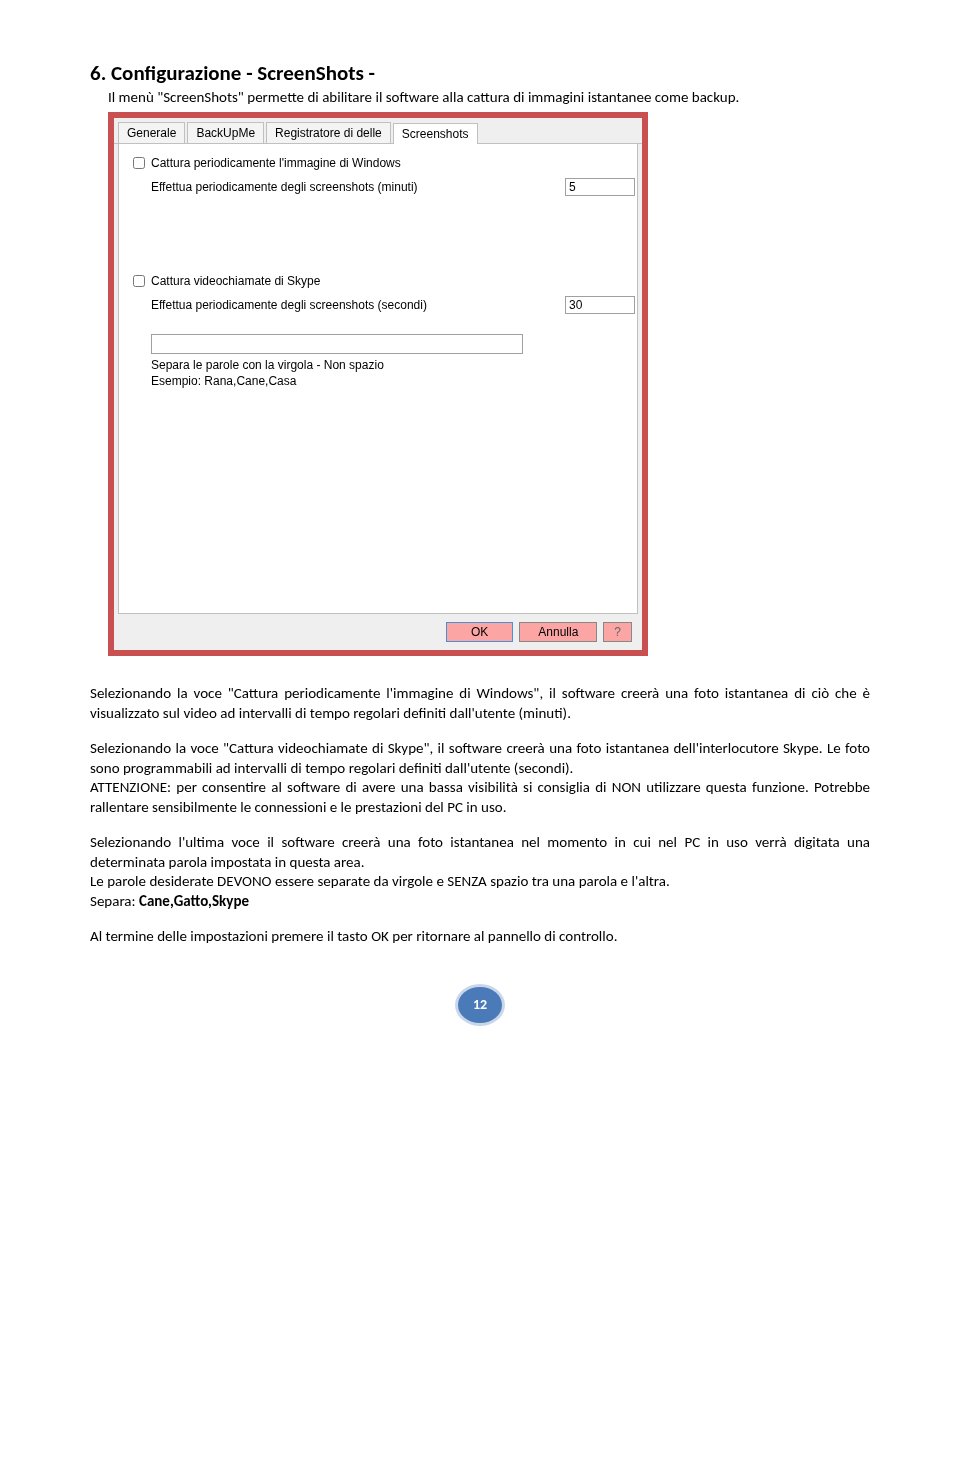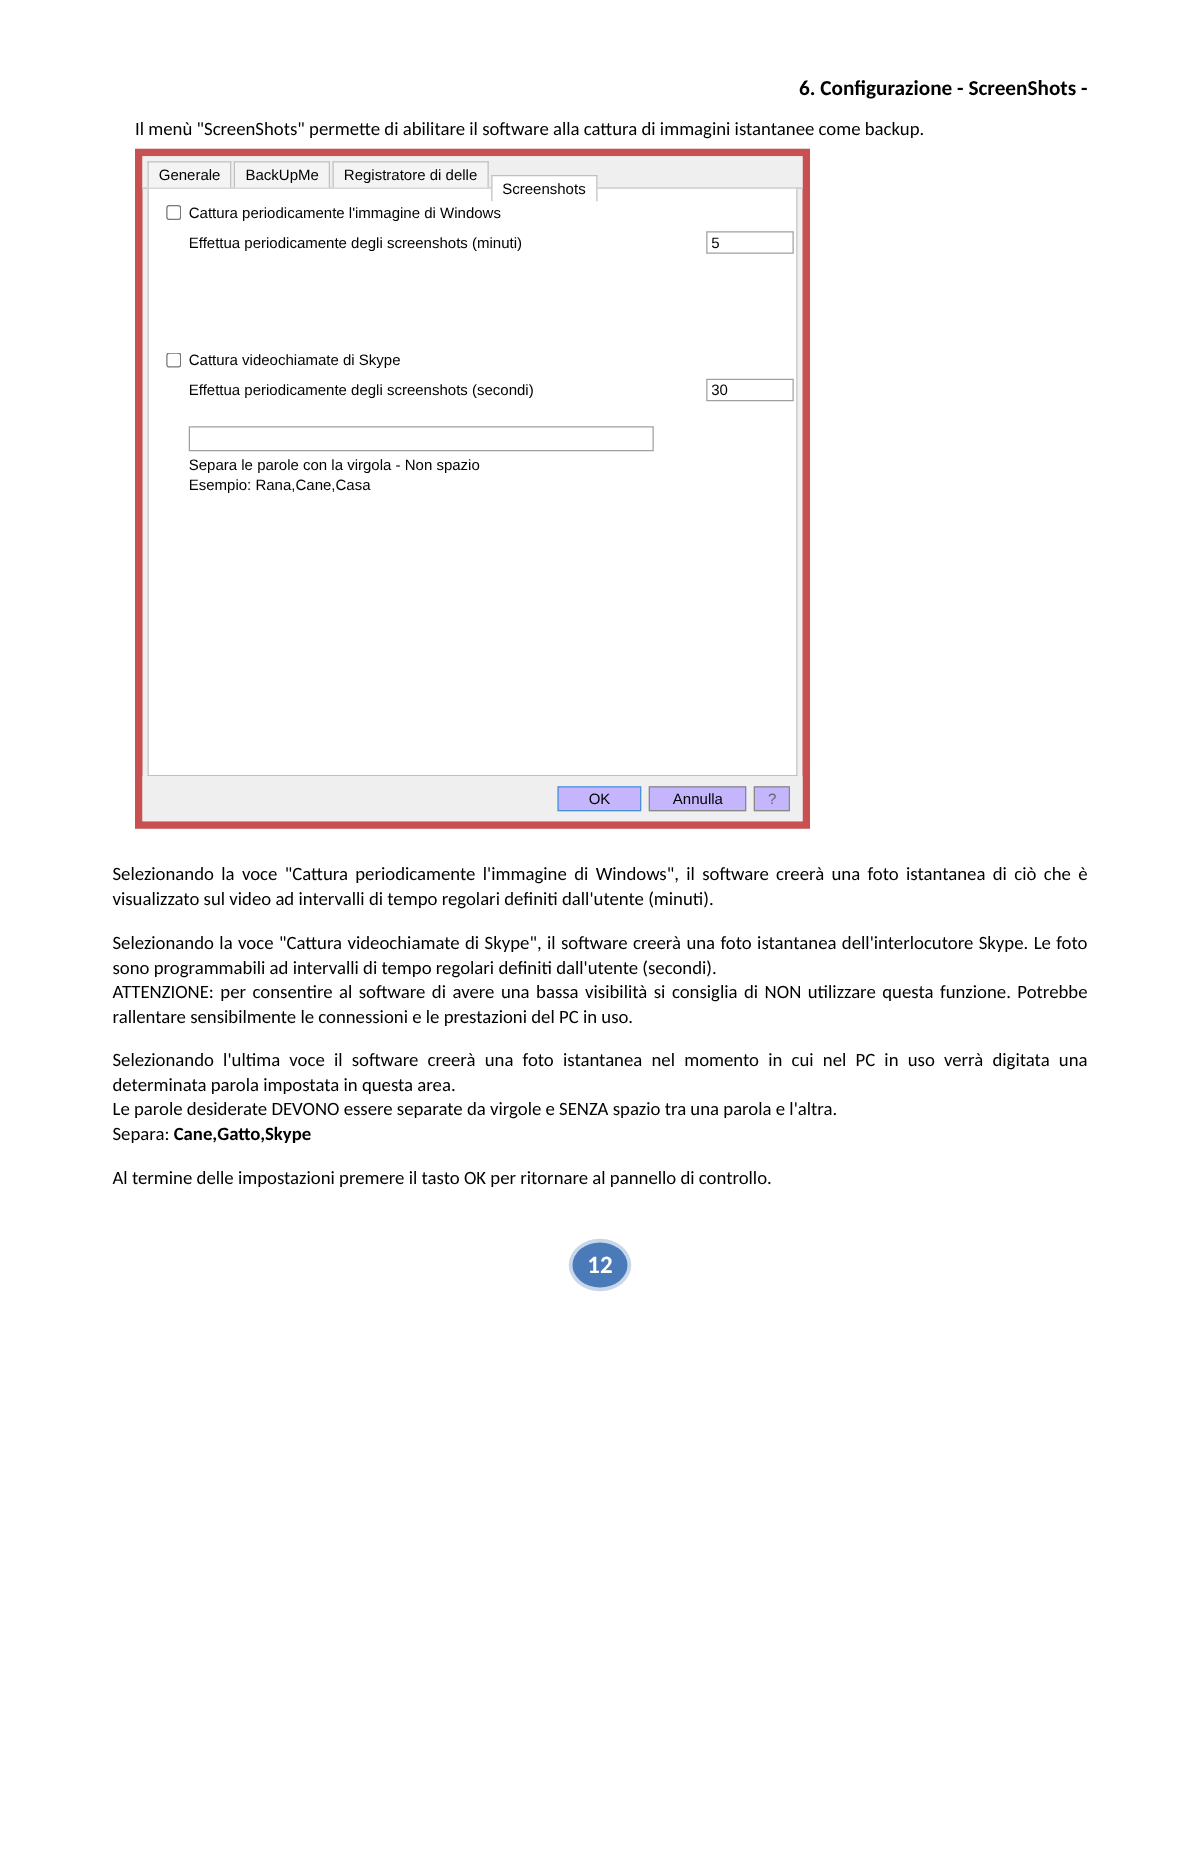--- a/index.html
+++ b/index.html
@@ -8,24 +8,23 @@
     background: #fff;
     font-family: Calibri, Arial, sans-serif;
     color: #000;
     width: 960px;
   }
   .page {
     padding: 60px 90px 40px 90px;
     box-sizing: border-box;
   }
   .heading {
-    font-size: 17px;
+    font-size: 21px;
     font-weight: bold;
-    margin-bottom: 14px;
-    text-align: right;
+    margin-bottom: 2px;
   }
   .subheading {
     font-size: 15px;
     margin-bottom: 6px;
     margin-left: 18px;
   }
 
   
   .screenshot-outer {
     border: 6px solid #c85050;
@@ -46,21 +45,21 @@
   }
   .tab {
     padding: 3px 8px;
     border: 1px solid #c0c0c0;
     border-bottom: none;
     background: #f4f4f4;
   }
   .tab.active {
     background: #fff;
     position: relative;
-    top: 11px;
+    top: 1px;
   }
   .tab-panel {
     background: #fff;
     border: 1px solid #c0c0c0;
     border-top: none;
     margin: 0 4px;
     padding: 10px 2px 40px 10px;
     min-height: 470px;
     box-sizing: border-box;
   }
@@ -100,21 +99,21 @@
   }
   .dialog-buttons {
     display: flex;
     justify-content: flex-end;
     gap: 6px;
     padding: 8px 10px;
     background: #efefef;
   }
   .dlg-btn {
     border: 1px solid #888;
-    background: #c4b5fd;
+    background: #fca5a5;
     padding: 2px 18px;
     font-size: 12px;
     font-family: Tahoma, Arial, sans-serif;
   }
   .dlg-btn.primary {
     border: 1px solid #4a90d9;
     padding: 2px 24px;
   }
   .dlg-btn.help {
     padding: 2px 10px;
@@ -131,21 +130,21 @@
   .para .bold { font-weight: bold; }
 
   
   .page-num {
     width: 44px;
     height: 36px;
     border-radius: 50%;
     background: #4a7ab8;
     color: #fff;
     font-weight: bold;
-    font-size: 20px;
+    font-size: 14px;
     display: flex;
     align-items: center;
     justify-content: center;
     margin: 40px auto 0 auto;
     box-shadow: 0 0 0 3px rgba(74,122,184,0.3);
   }
 </style>
 </head>
 <body>
 

